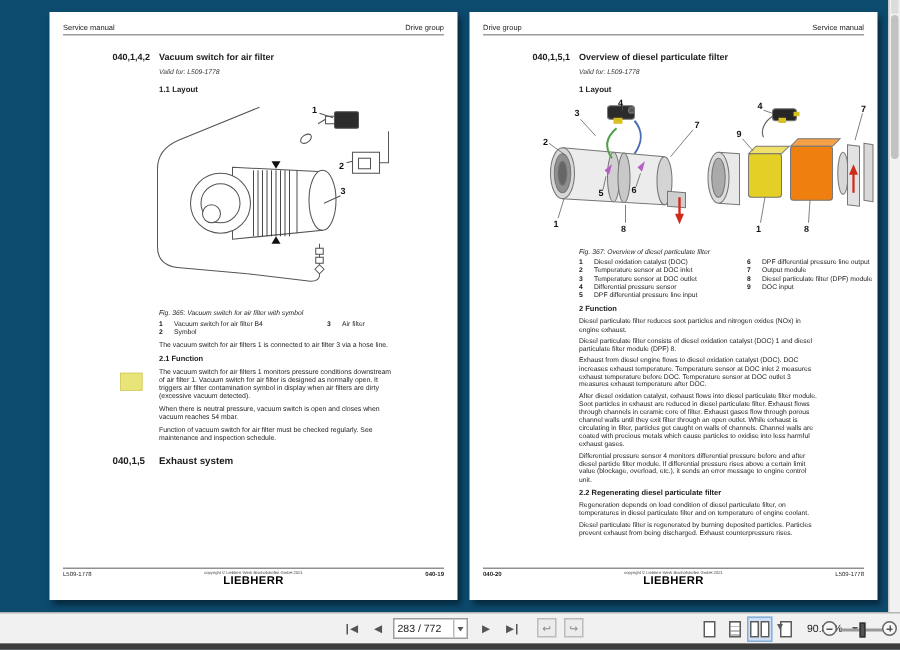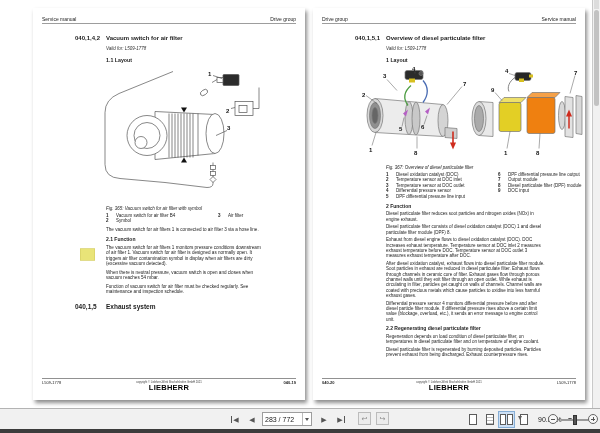--- a/index.html
+++ b/index.html
@@ -1,20 +1,20 @@
 <!DOCTYPE html>
 <html><head>
 <meta charset="utf-8">
 <style>
   html,body{margin:0;padding:0;background:#666;}
   *{box-sizing:border-box;}
   #screen{position:relative;width:600px;height:433px;overflow:hidden;
     font-family:"Liberation Sans",sans-serif;background:#8f8f8f;}
   
-  #viewer{position:absolute;left:0;top:0;right:0;height:408px;background:#ffffff;}
+  #viewer{position:absolute;left:0;top:0;right:0;height:408px;background:#0c4a6e;}
   .page{position:absolute;top:8px;width:272px;height:392px;background:#fff;
     box-shadow:2px 3px 4px rgba(0,0,0,0.45);overflow:hidden;}
   #page-left{left:33px;} #page-right{left:313px;}
   .page-inner{position:absolute;left:0;top:0;width:544px;height:784px;
     transform:scale(0.5);transform-origin:0 0;color:#1c1c1c;}
   
   .p-header{display:flex;justify-content:space-between;margin:16px 18px 0 18px;
     padding-bottom:3px;border-bottom:1px solid #3a3a3a;font-size:10px;color:#222;}
   
   .doc-body{margin:0 40px 0 84px;}

